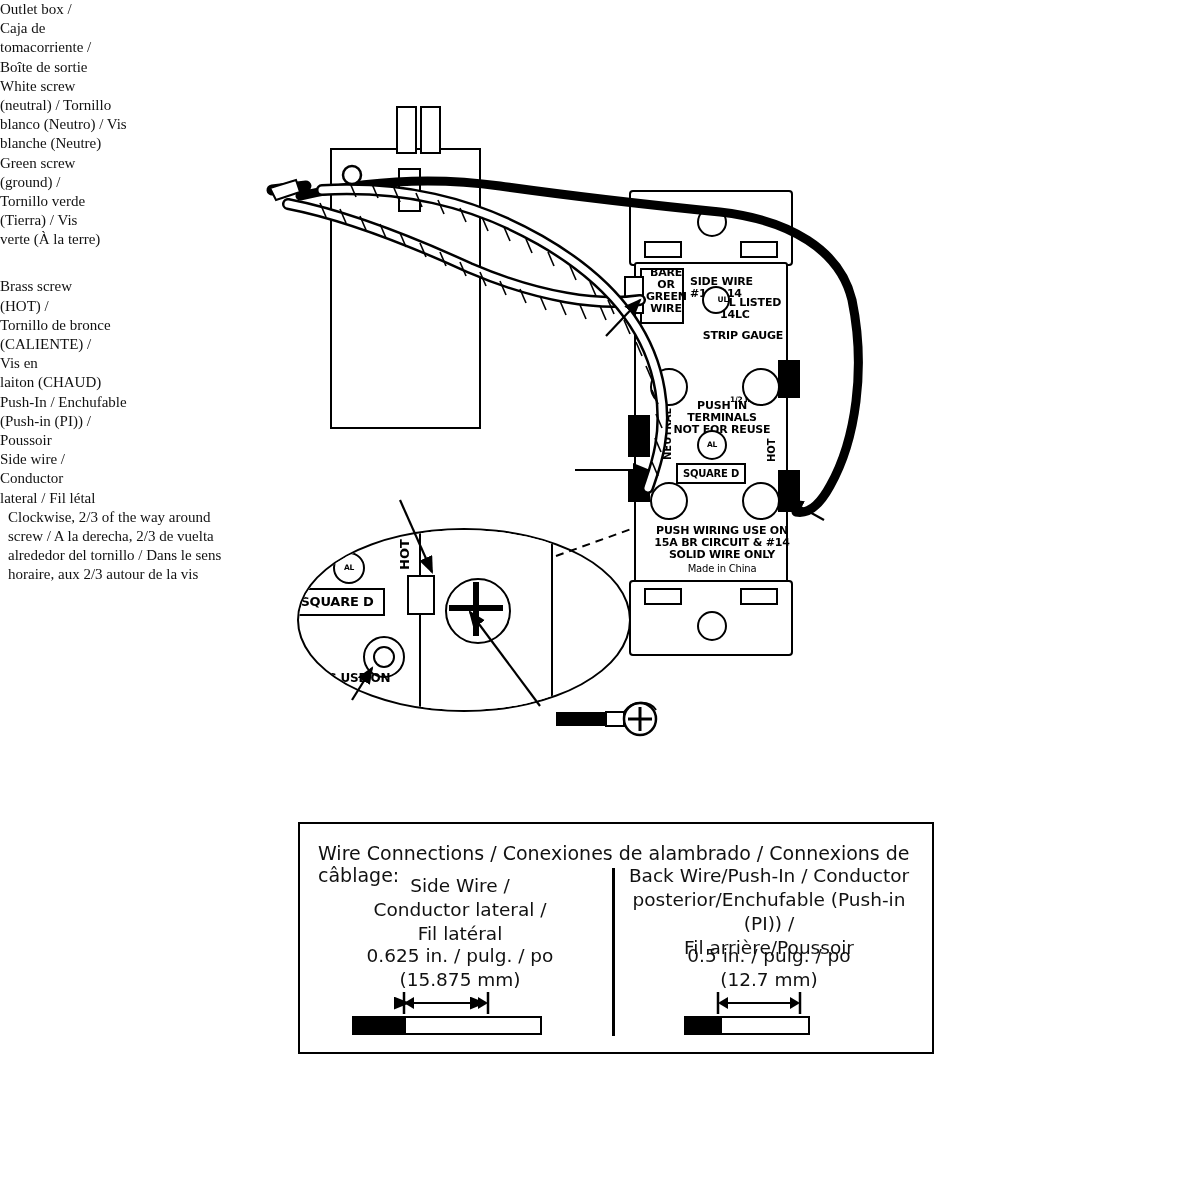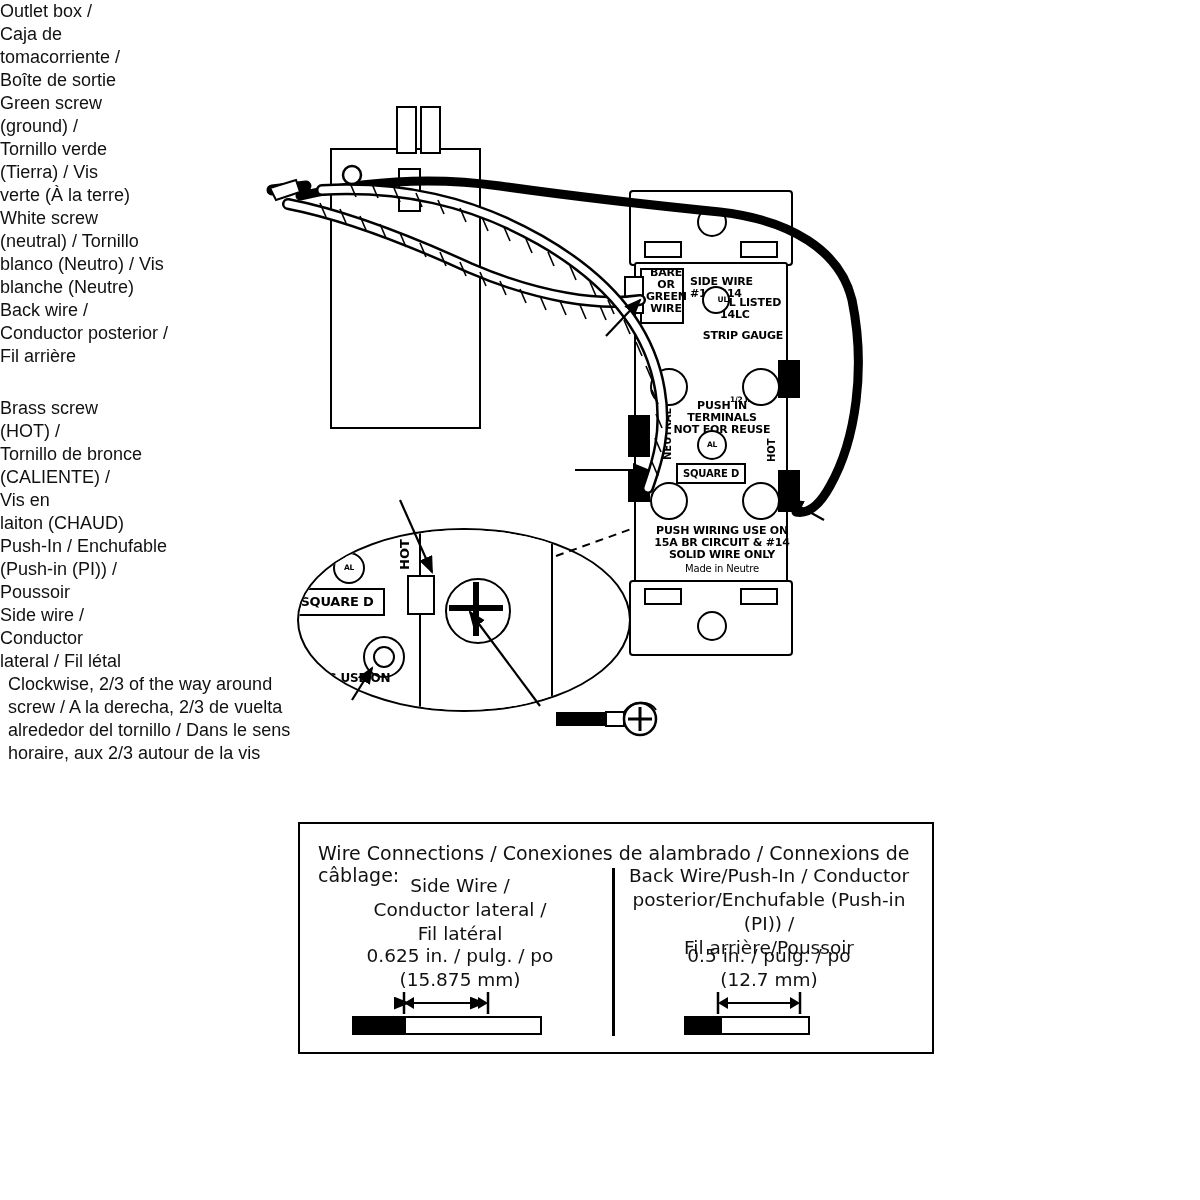--- a/index.html
+++ b/index.html
@@ -18,22 +18,22 @@
   .stage {
     position: absolute;
     left: 0; top: 0;
     width: 1200px;
     height: 1200px;
   }
   .abs { position: absolute; }
 
   
   .callout {
-    font-family: Liberation Sans, sans-serif;
-    font-size: 18px;
+    font-family: Liberation Serif, serif;
+    font-size: 15px;
     line-height: 1.28;
     color: #111;
     white-space: pre-line;
   }
 
   
   .outletbox {
     position: absolute;
     border: 2.5px solid #000;
     background: #fff;
@@ -187,21 +187,21 @@
   <div class="tiny-label" style="left:690px; top:276px; width:100px; text-align:left;">SIDE WIRE #12,#14</div>
   <div class="tiny-label" style="left:720px; top:297px; width:70px; text-align:left;">UL LISTED
 14LC</div>
   <div class="tiny-label" style="left:700px; top:330px; width:86px;">STRIP GAUGE</div>
   <div class="tiny-label small" style="left:712px; top:350px; width:68px;margin-top:46px;">1/2 inch</div>
   <div class="tiny-label" style="left:662px; top:400px; width:120px;">PUSH IN TERMINALS
 NOT FOR REUSE</div>
   <div class="tiny-label" style="left:650px; top:525px; width:144px;">PUSH WIRING USE ON
 15A BR CIRCUIT &amp; #14
 SOLID WIRE ONLY</div>
-  <div class="tiny-label" style="left:652px; top:563px; width:140px; font-weight:normal; font-size:10px;">Made in Neutre</div>
+  <div class="tiny-label" style="left:652px; top:563px; width:140px; font-weight:normal; font-size:10px;">Made in China</div>
 
   <div class="vert-label" style="left:662px; top:460px;">NEUTRAL</div>
   <div class="vert-label" style="left:766px; top:462px;">HOT</div>
 
   <div class="abs" style="left:676px; top:463px; width:66px; height:17px; border:2px solid #000; background:#fff; display:flex; align-items:center; justify-content:center;">
     <span class="tiny-label" style="position:static; font-size:10px;">SQUARE D</span>
   </div>
 
   <div class="screwplate" style="left:702px; top:286px; width:24px; height:24px; display:flex;align-items:center;justify-content:flex-end;">
     <span class="tiny-label small" style="position:static;">UL</span>
@@ -321,34 +321,31 @@
     <line x1="628" y1="719" x2="652" y2="719" stroke="#000" stroke-width="3"></line>
     <line x1="640" y1="707" x2="640" y2="731" stroke="#000" stroke-width="3"></line>
     <path d="M624,712 C632,700 650,700 656,710" fill="none" stroke="#000" stroke-width="2"></path>
   </svg>
 
   <div class="callout" style="left:338px; top:336px; width:160px;">Outlet box /
 Caja de
 tomacorriente /
 Boîte de sortie</div>
 
+  <div class="callout" style="left:468px; top:462px; width:185px;">White screw
+(neutral) / Tornillo
+blanco (Neutro) / Vis
+blanche (Neutre)</div>
+
   <div class="callout" style="left:500px; top:346px; width:170px;">Green screw
 (ground) /
 Tornillo verde
 (Tierra) / Vis
 verte (À la terre)</div>
 
-  <div class="callout" style="left:468px; top:462px; width:185px;">White screw
-(neutral) / Tornillo
-blanco (Neutro) / Vis
-blanche (Neutre)</div>
-
-  <div class="callout" style="left:274px; top:458px; width:200px;">Back wire /
-Conductor posterior /
-Fil arrière</div>
 
   <div class="callout" style="left:828px; top:530px; width:200px;margin-top:28px;">Brass screw
 (HOT) /
 Tornillo de bronce
 (CALIENTE) /
 Vis en
 laiton (CHAUD)</div>
 
   <div class="callout" style="left:266px; top:710px; width:215px;">Push-In / Enchufable
 (Push-in (PI)) /

